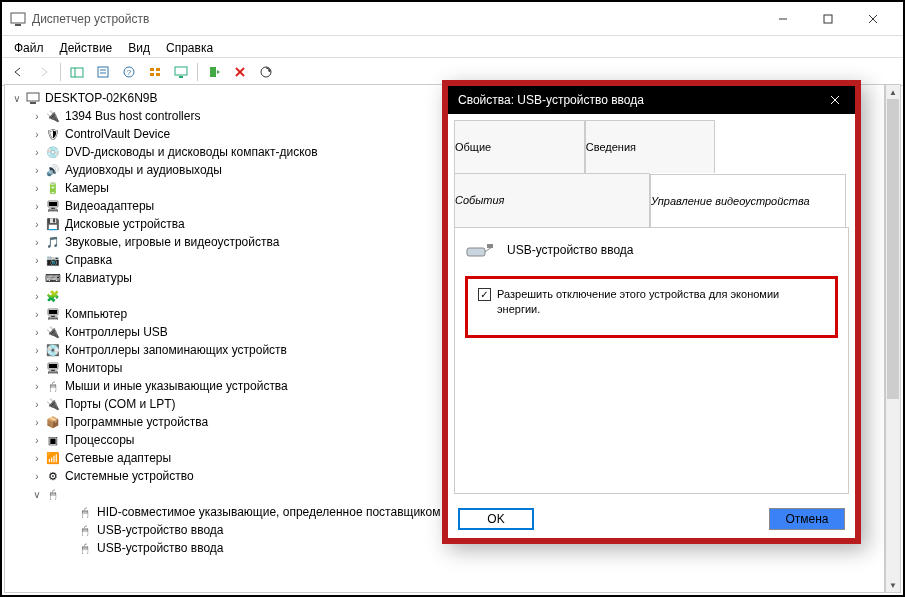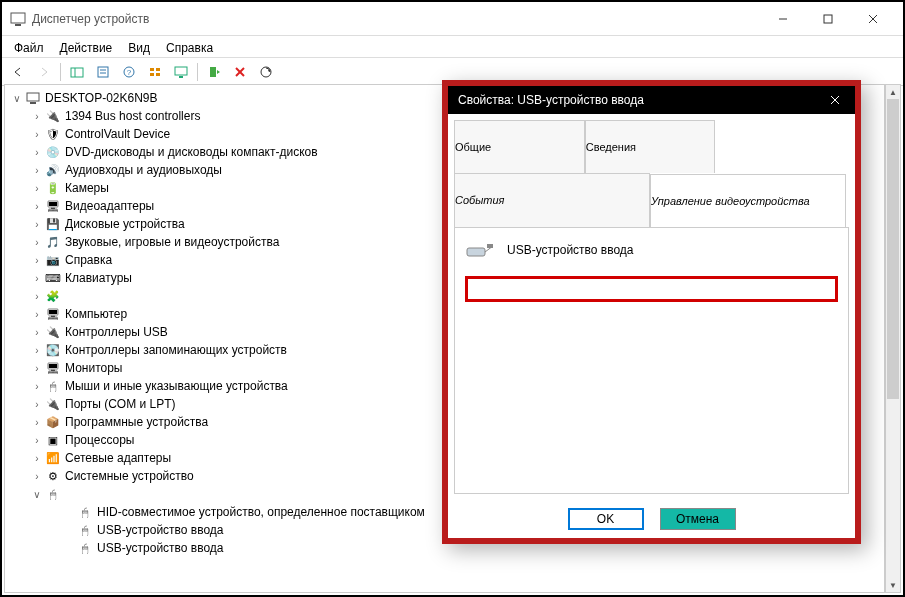--- a/index.html
+++ b/index.html
@@ -54,22 +54,22 @@
 .dialog .tab-content { border: 1px solid #ccc; margin: 0 6px 6px; flex: 1; padding: 10px; position: relative; }
 .dialog .device-row { display: flex; align-items: center; margin-bottom: 14px; }
 .dialog .device-row .dicon { width: 32px; height: 24px; margin-right: 10px; display: flex; align-items: center; justify-content: center; }
 .dialog .redbox { border: 3px solid #d10000; padding: 8px 10px 12px; margin-top: 6px; }
 .dialog .chk-row { display: flex; align-items: flex-start; margin-bottom: 6px; font-size: 11px; line-height: 1.35; }
 .dialog .chk { width: 13px; height: 13px; border: 1px solid #333; margin-right: 6px; margin-top: 1px; flex-shrink: 0; display: flex; align-items: center; justify-content: center; background: #fff; }
 .dialog .chk.disabled { border-color: #aaa; background: #f4f4f4; }
 .dialog .chk.checked::after { content: "✓"; font-size: 10px; line-height: 1; color: #000; }
 .dialog .chk-label.disabled { color: #999; }
 
-.dialog .dlg-buttons { display: flex; justify-content: center; gap: 16px; padding: 8px 10px; }
-.dialog .dlg-btn { min-width: 76px; height: 22px; border: 1px solid #888; background: #14b8a6; font-size: 12px; cursor: pointer; display: flex; align-items: center; justify-content: center; padding: 0 12px; }
+.dialog .dlg-buttons { display: flex; justify-content: space-between; gap: 16px; padding: 8px 10px; }
+.dialog .dlg-btn { min-width: 76px; height: 22px; border: 1px solid #888; background: #3b82f6; font-size: 12px; cursor: pointer; display: flex; align-items: center; justify-content: center; padding: 0 12px; }
 .dialog .dlg-btn.primary { border: 2px solid #0078d7; background: #fff; }
 
 svg { display: block; }
 </style>
 </head>
 <body>
 
 <div class="titlebar">
   <span class="icon">
     <svg width="16" height="16" viewBox="0 0 16 16">
@@ -288,21 +288,21 @@
         <span class="node-icon">⚙</span>
         <span>Системные устройство</span>
       </div>
     <div class="node depth1">
         <span class="expander">∨</span>
         <span class="node-icon">🖱</span>
       </div>
     <div class="node depth2">
         <span class="expander"></span>
         <span class="node-icon">🖱</span>
-        <span>HID-совместимое устройство, определенное поставщиком</span>
+        <span>HID-совместимое указывающие, определенное поставщиком</span>
       </div>
     <div class="node depth2">
         <span class="expander"></span>
         <span class="node-icon">🖱</span>
         <span>USB-устройство ввода</span>
       </div>
     <div class="node depth2">
         <span class="expander"></span>
         <span class="node-icon">🖱</span>
         <span>USB-устройство ввода</span>
@@ -340,20 +340,24 @@
         <svg width="32" height="24" viewBox="0 0 32 24">
             <rect x="2" y="10" width="18" height="8" rx="2" fill="#c8d4de" stroke="#888"></rect>
             <rect x="22" y="6" width="6" height="4" fill="#888"></rect>
             <line x1="20" y1="14" x2="28" y2="8" stroke="#888"></line>
           </svg>
       </span>
       <span>USB-устройство ввода</span>
     </div>
 
     <div class="redbox">
+      <div class="chk-row">
+        <span class="chk checked"></span>
+        <span class="chk-label">Разрешить отключение этого устройства для экономии энергии.</span>
+      </div>
     </div>
   </div>
 
   <div class="dlg-buttons">
     <div class="dlg-btn primary">OK</div>
     <div class="dlg-btn">Отмена</div>
   </div>
 </div>
 
 </body></html>

